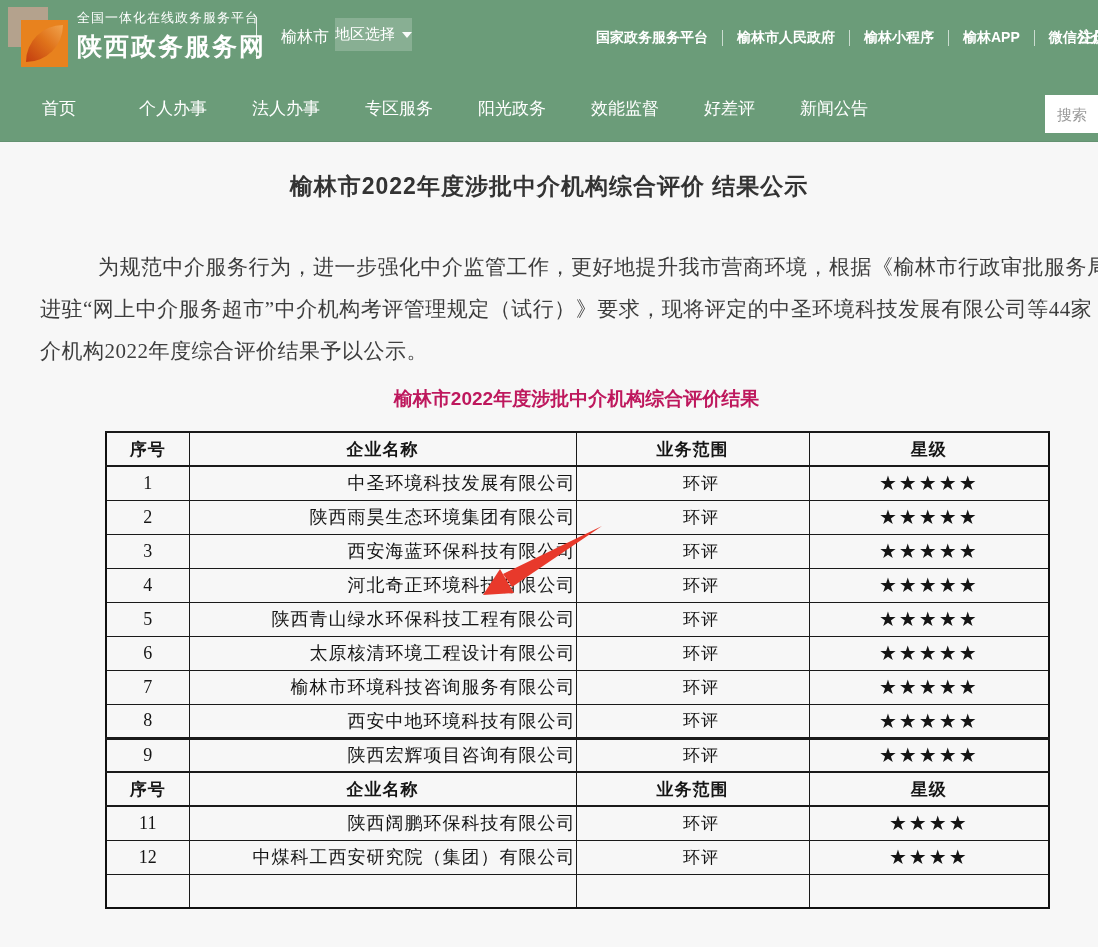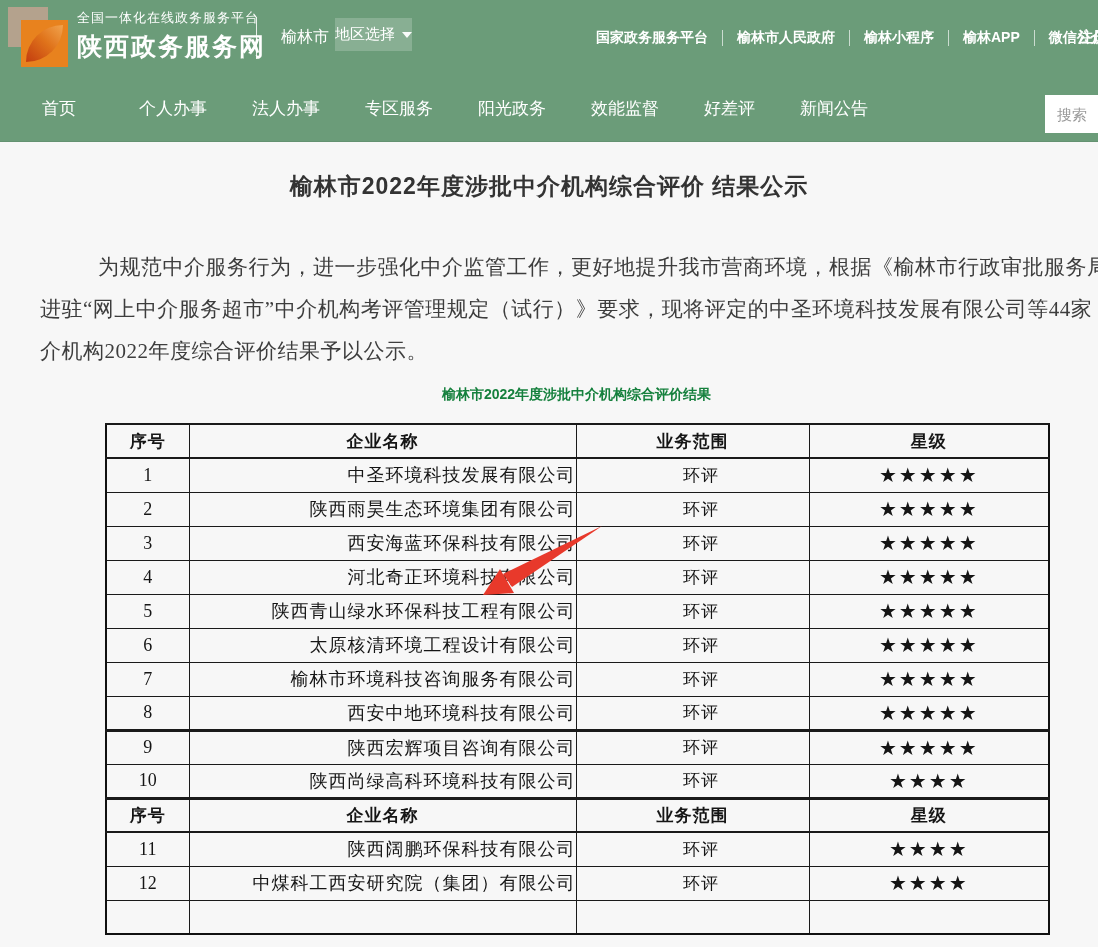--- a/index.html
+++ b/index.html
@@ -45,21 +45,21 @@
   .search-box input::placeholder { color:#9a9a9a; opacity:1; }
   
   .content { position:absolute; top:142px; left:0; width:1098px; height:805px; background:#f7f7f7; }
   .doc-title { margin-top:29px; text-align:center; font-size:23px; font-weight:bold;
     color:#333; letter-spacing:1px; white-space:nowrap; }
   .paragraph { margin-top:44px; padding-left:40px; font-family:"Liberation Serif", serif;
     font-size:21px; color:#3d3d3d; }
   .para-line { white-space:nowrap; line-height:42px; height:42px; letter-spacing:.5px; }
   .para-line.indent { text-indent:58px; }
   .table-caption { width:943px; margin:14px 0 0 105px; text-align:center;
-    font-size:14px; font-weight:bold; color:#15803d; }
+    font-size:19px; font-weight:bold; color:#be185d; }
   
   .eval-table { margin:19px 0 0 105px; width:943px; border-collapse:collapse; table-layout:fixed;
     font-family:"Liberation Serif", serif; color:#151515; border:2px solid #111; }
   .eval-table th, .eval-table td { border:1px solid #1a1a1a; height:34px; overflow:hidden; }
   .eval-table th { font-family:"Liberation Sans",sans-serif; font-size:17px; font-weight:bold;
     border-top-width:2px; border-bottom-width:2px; letter-spacing:1px; }
   .eval-table td.no    { text-align:center; font-size:18px; }
   .eval-table td.name  { text-align:right; padding-left:12px; font-size:18px; letter-spacing:1px; }
   .eval-table td.scope { text-align:center; font-size:17px; letter-spacing:1px;padding-left:17px; }
   .eval-table td.stars { text-align:center; font-size:20px; font-weight:bold; letter-spacing:2px;
@@ -188,26 +188,20 @@
           <td class="name">西安中地环境科技有限公司</td>
           <td class="scope">环评</td>
           <td class="stars">★★★★★</td>
         </tr>
         <tr>
           <td class="no">9</td>
           <td class="name">陕西宏辉项目咨询有限公司</td>
           <td class="scope">环评</td>
           <td class="stars">★★★★★</td>
         </tr>
-        <tr class="page-break">
-          <td class="no">10</td>
-          <td class="name">陕西尚绿高科环境科技有限公司</td>
-          <td class="scope">环评</td>
-          <td class="stars">★★★★</td>
-        </tr>
         <tr>
           <th>序号</th>
           <th>企业名称</th>
           <th>业务范围</th>
           <th>星级</th>
         </tr>
         <tr>
           <td class="no">11</td>
           <td class="name">陕西阔鹏环保科技有限公司</td>
           <td class="scope">环评</td>

